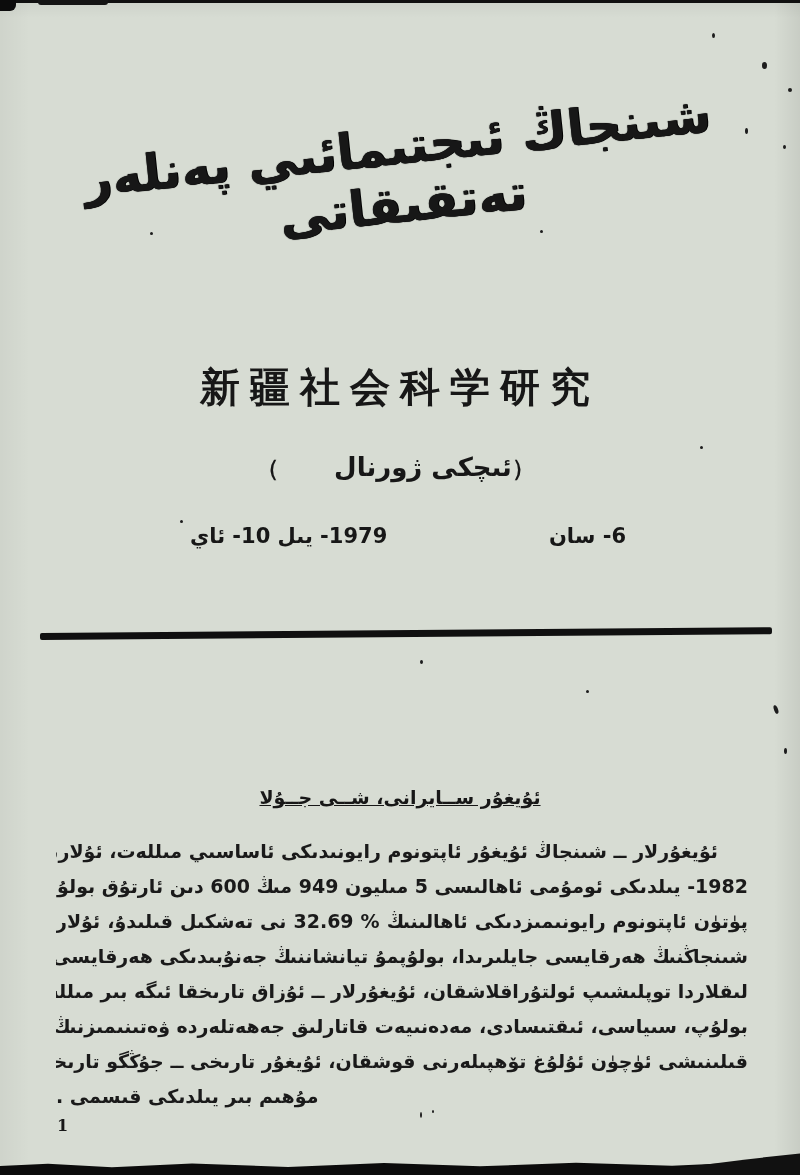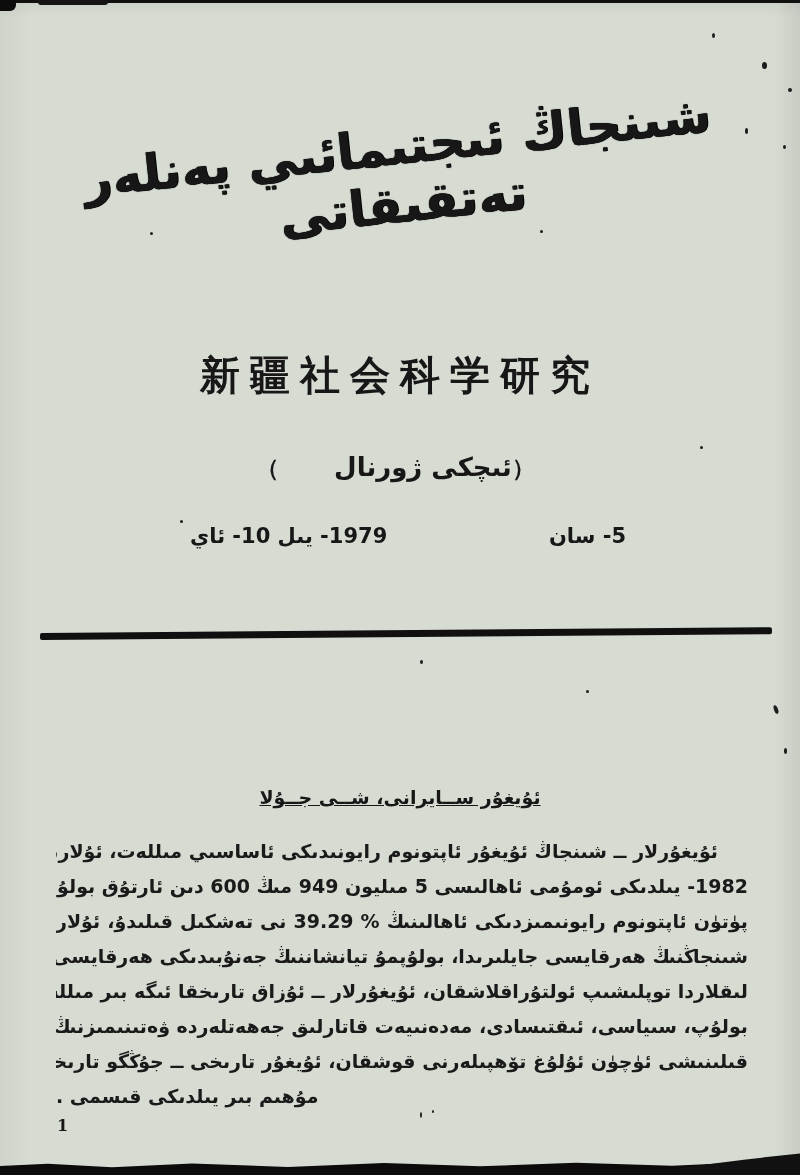--- a/index.html
+++ b/index.html
@@ -29,21 +29,21 @@
   .speckle{position:absolute;background:#1d1d1d;border-radius:50%;}
   
   .masthead{
     position:absolute;top:118px;left:70px;width:660px;
     text-align:center;direction:rtl;
     font-size:50px;font-weight:bold;letter-spacing:-1px;
     transform:rotate(-6deg);
     text-shadow:0 0 1px #000, 1px 0 0 #000;
   }
   .title-cn{
-    position:absolute;top:348px;left:0;width:100%;
+    position:absolute;top:360px;left:0;width:100%;
     text-align:center;font-size:40px;font-weight:bold;letter-spacing:10px;
     font-family:"DejaVu Serif", serif;
   }
   .paren-line{
     position:absolute;top:452px;left:0;width:100%;
     display:flex;justify-content:center;align-items:baseline;
     font-size:23px;font-weight:bold;
   }
   .paren-line .cn{letter-spacing:9px;font-family:"DejaVu Serif", serif;}
   .paren-line .gap{display:inline-block;width:46px;}
@@ -122,34 +122,34 @@
   <div class="title-cn">新疆社会科学研究</div>
 
   <div class="paren-line">
     <span class="cn">（</span>
     <span class="gap"></span>
     <span class="ug" dir="rtl">ئىچكى ژورنال</span>
     <span class="cn">）</span>
   </div>
 
   <div class="issue-line">
-    <span dir="rtl">5- سان</span>
+    <span dir="rtl">6- سان</span>
     <span dir="rtl">1979- يىل 10- ئاي</span>
   </div>
 
 
   <div class="rule"></div>
 
 
   <div class="byline" dir="rtl">ئۇيغۇر ســايرانى، شــى جــۇلا</div>
 
   <div class="body-text" dir="rtl">
     <div class="body-line indent">ئۇيغۇرلار ــ شىنجاڭ ئۇيغۇر ئاپتونوم رايونىدىكى ئاساسىي مىللەت، ئۇلارنىڭ</div>
     <div class="body-line">1982- يىلدىكى ئومۇمى ئاھالىسى 5 مىليون 949 مىڭ 600 دىن ئارتۇق بولۇپ،</div>
-    <div class="body-line">پۈتۈن ئاپتونوم رايونىمىزدىكى ئاھالىنىڭ % 39.29 نى تەشكىل قىلىدۇ، ئۇلار</div>
+    <div class="body-line">پۈتۈن ئاپتونوم رايونىمىزدىكى ئاھالىنىڭ % 32.69 نى تەشكىل قىلىدۇ، ئۇلار</div>
     <div class="body-line">شىنجاڭنىڭ ھەرقايسى جايلىرىدا، بولۇپمۇ تيانشاننىڭ جەنۇبىدىكى ھەرقايسى بوستانـ</div>
     <div class="body-line">لىقلاردا توپلىشىپ ئولتۇراقلاشقان، ئۇيغۇرلار ــ ئۇزاق تارىخقا ئىگە بىر مىللەت</div>
     <div class="body-line">بولۇپ، سىياسى، ئىقتىسادى، مەدەنىيەت قاتارلىق جەھەتلەردە ۋەتىنىمىزنىڭ بەرپا</div>
     <div class="body-line">قىلىنىشى ئۈچۈن ئۇلۇغ تۆھپىلەرنى قوشقان، ئۇيغۇر تارىخى ــ جۇڭگو تارىخىنىڭ</div>
     <div class="body-line last">مۇھىم بىر يىلدىكى قىسمى .</div>
   </div>
 
   <div class="page-number">1</div>
 
 </div>

